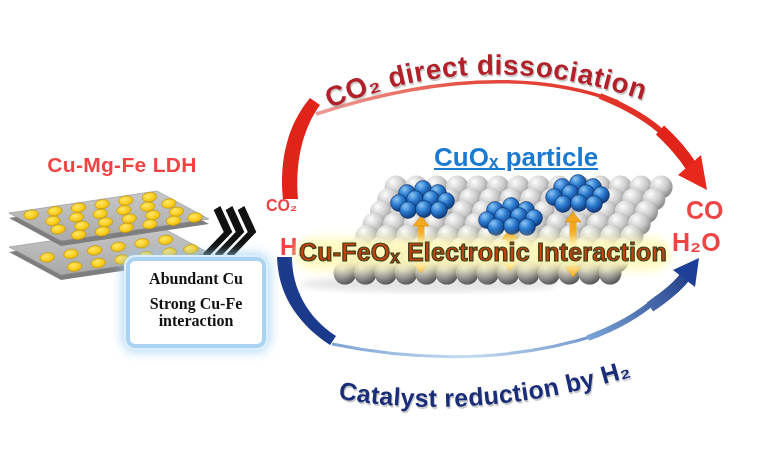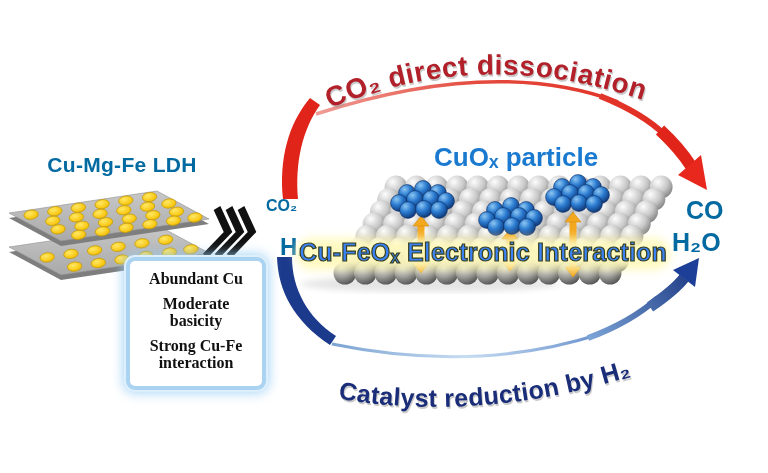--- a/index.html
+++ b/index.html
@@ -1,28 +1,28 @@
 <!DOCTYPE html>
 <html><head>
 <meta charset="utf-8">
 <style>
   html,body{margin:0;padding:0;background:#fff;}
   #stage{position:relative;width:768px;height:473px;background:#fff;overflow:hidden;
          font-family:"Liberation Sans","DejaVu Sans",sans-serif;}
   #fig-svg{position:absolute;left:0;top:0;width:768px;height:473px;}
-  .lbl{position:absolute;font-weight:bold;color:#0369a1;line-height:1;white-space:nowrap;}
+  .lbl{position:absolute;font-weight:bold;color:#ef4444;line-height:1;white-space:nowrap;}
   .ldh-title{left:36px;top:154px;width:172px;text-align:center;font-size:21px;letter-spacing:.3px;}
   .co2{left:266px;top:198px;font-size:16px;}
   .h2{left:264px;top:235px;font-size:24px;margin-left:16px;}
   .co{left:686px;top:198px;font-size:25px;}
   .h2o{left:672px;top:230px;font-size:25px;text-align:right;}
-  .cuox{left:434px;top:144px;font-size:26px;color:#1a7ad0;}
+  .cuox{left:434px;top:144px;font-size:26px;color:#1a7ad0;text-decoration:underline;}
   .glow{position:absolute;left:296px;top:238px;width:374px;height:32px;
         background:rgba(255,250,188,.92);border-radius:16px;filter:blur(5px);}
-  .inter{left:298px;top:240px;width:370px;text-align:center;font-size:25px;color:#3b82f6;
+  .inter{left:298px;top:240px;width:370px;text-align:center;font-size:25px;color:#c2410c;
          -webkit-text-stroke:1.2px #39401c;letter-spacing:.2px;
          text-shadow:0 0 6px #fffbc4;}
   .support{left:318px;top:281px;width:240px;text-align:center;font-size:24px;color:#9b9b9b;}
   .pbox{position:absolute;left:126px;top:257px;width:140px;box-sizing:border-box;background:#fff;
         border:4px solid #a9d3f1;border-radius:9px;padding:9px 10px 4px;
         box-shadow:0 0 0 2px #ddeffb,0 0 12px 3px rgba(150,205,245,.85);
         font-family:"Liberation Serif","DejaVu Serif",serif;}
   .pbox p{margin:0 auto 7px;max-width:100px;font-weight:bold;font-size:16px;
           text-align:center;line-height:1.1;color:#111;}
   .pbox p:last-child{margin-bottom:10px;}
@@ -335,16 +335,15 @@
 
   <div class="glow"></div>
   <div class="lbl inter">Cu-FeOₓ Electronic Interaction</div>
 
 
   <div class="lbl co">CO</div>
   <div class="lbl h2o">H₂O</div>
 
   <div class="pbox">
     <p>Abundant Cu</p>
-    <p>Moderate basicity</p>
     <p>Strong Cu-Fe interaction</p>
   </div>
 </div>
 
 </body></html>

